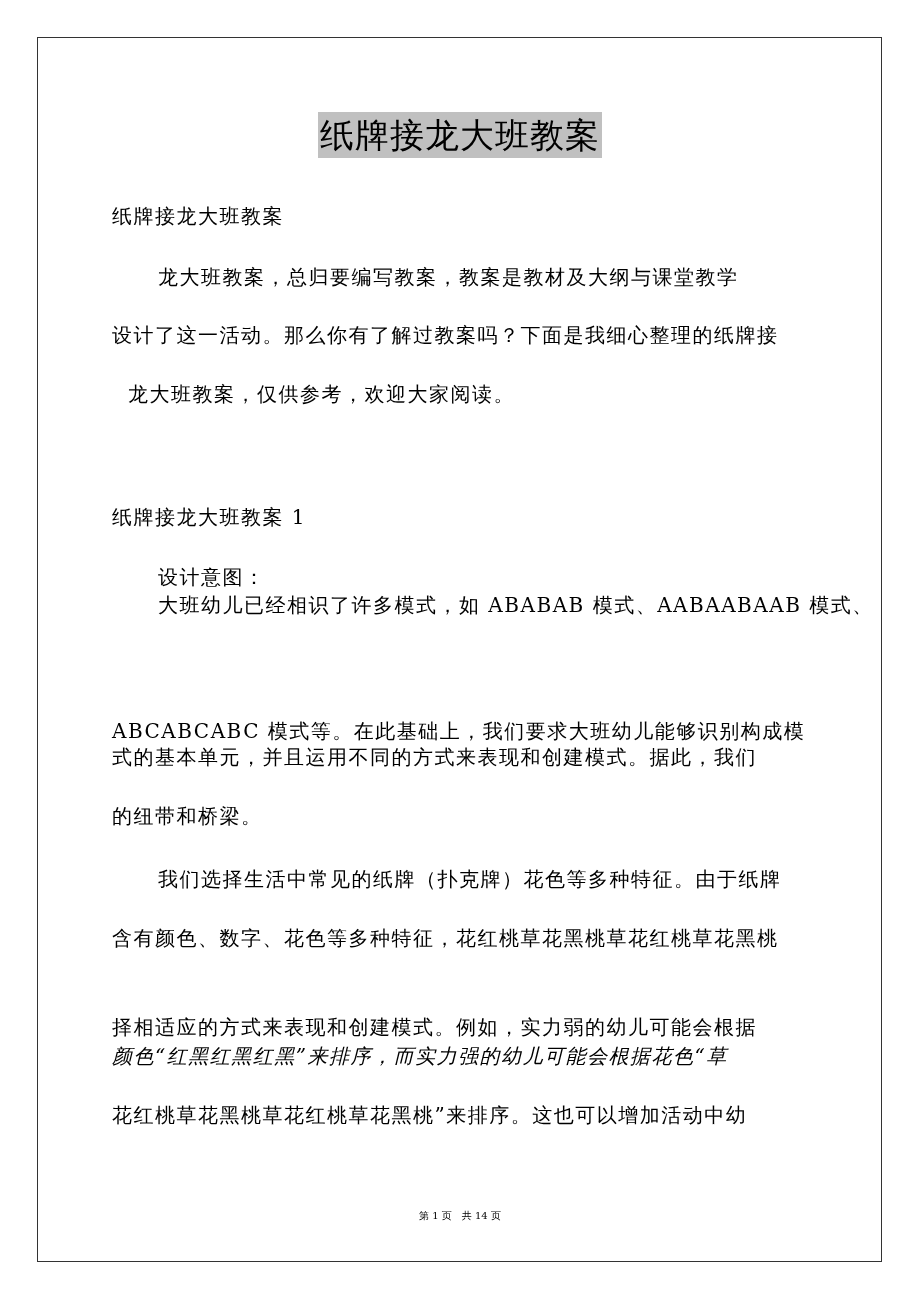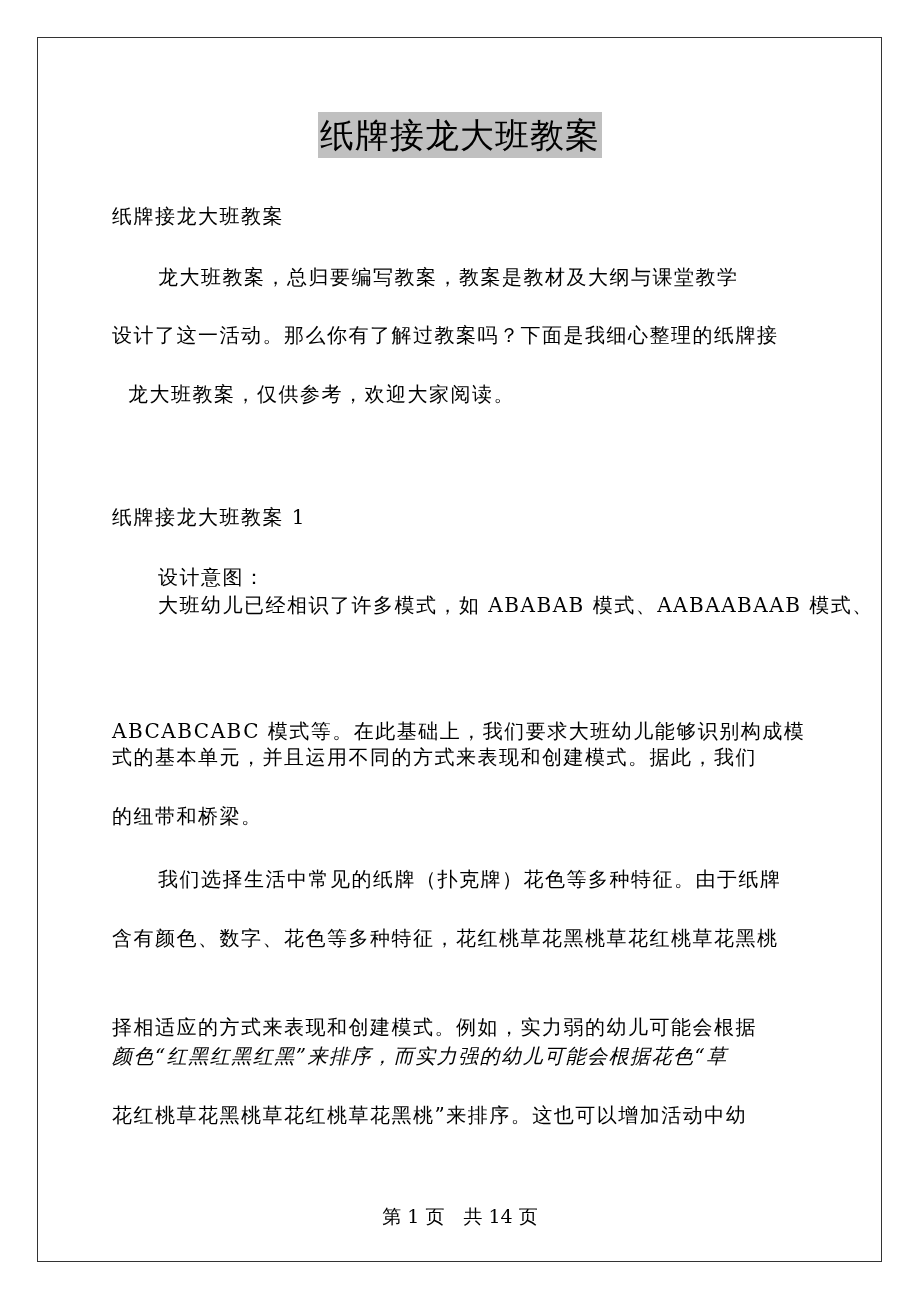--- a/index.html
+++ b/index.html
@@ -7,21 +7,21 @@
          font-family:"DejaVu Serif", "Liberation Serif", serif; color:#000; }
   .page-border { position:absolute; left:37px; top:37px; width:845px; height:1225px;
                  border:1px solid #333; box-sizing:border-box; }
   .title-wrap { position:absolute; left:0; top:112px; width:920px; text-align:center; }
   .title { display:inline-block; background:#c0c0c0; font-size:34px; line-height:46px;
            padding:0 2px; letter-spacing:1px; font-family:"DejaVu Sans", sans-serif; }
   .line { position:absolute; left:112px; width:700px; font-size:20px; line-height:28px;
           white-space:nowrap; letter-spacing:1.5px; text-align:justify; }
   .indent { padding-left:46px; width:654px; }
   .footer { position:absolute; left:0; top:1207px; width:920px; text-align:center;
-            font-size:19px; line-height:18px; }
+            font-size:10px; line-height:18px; }
 </style>
 </head>
 <body>
 
 <div class="page-border"></div>
 
 <div class="title-wrap">
   <span class="title">纸牌接龙大班教案</span>
 </div>
 

